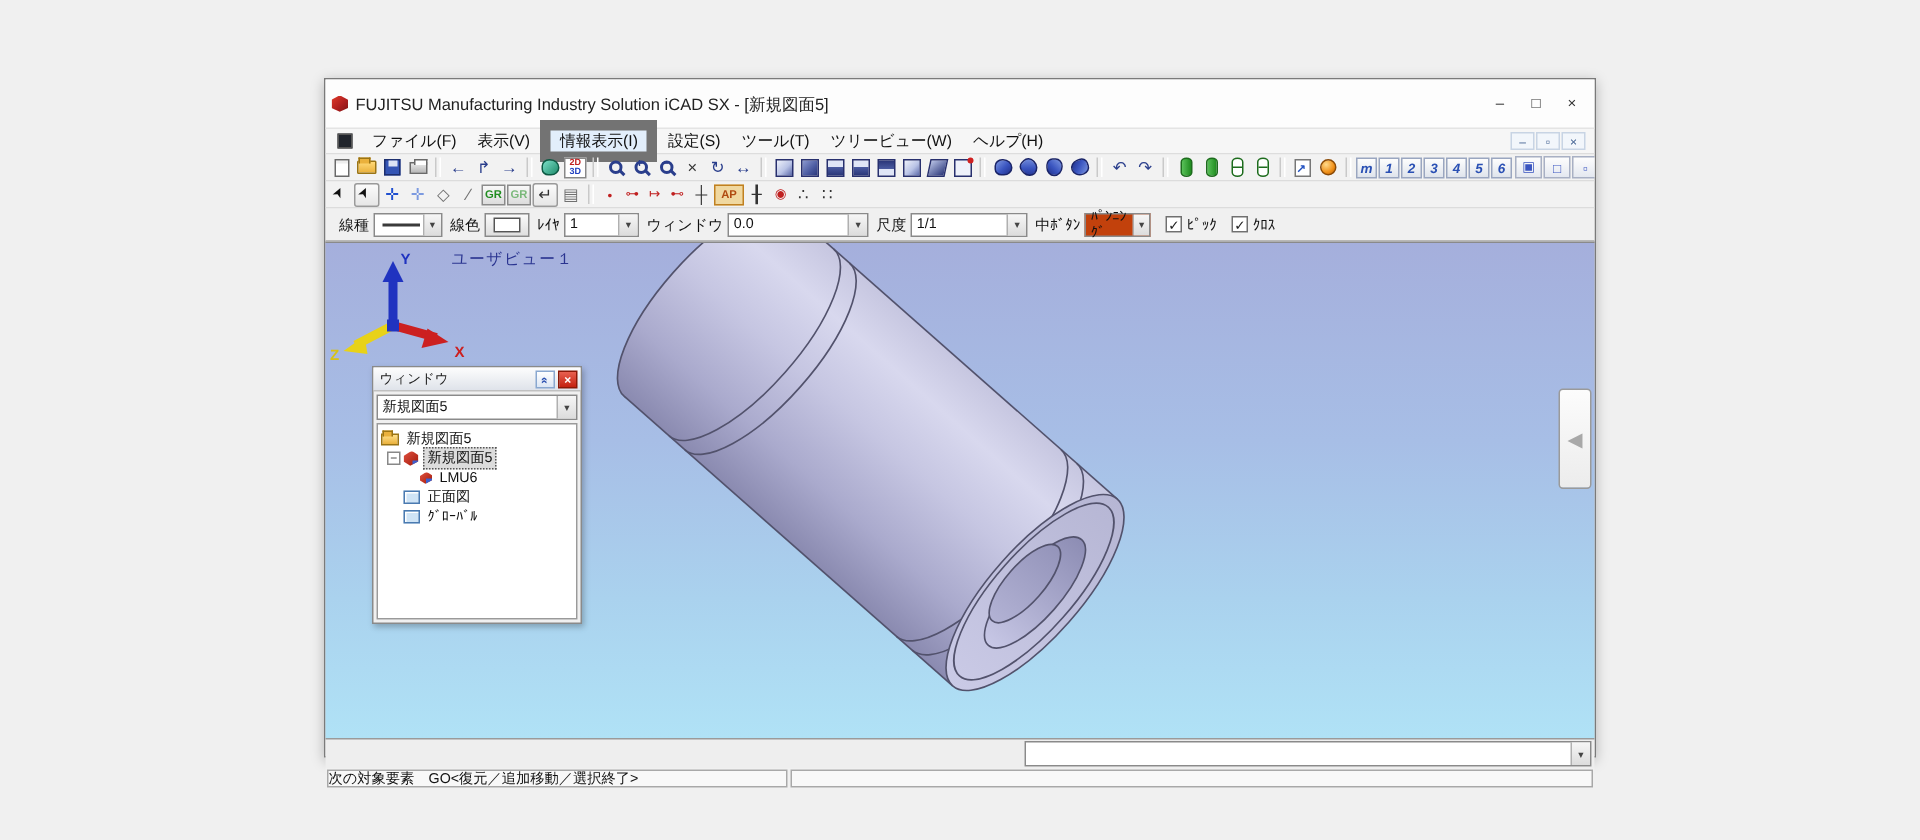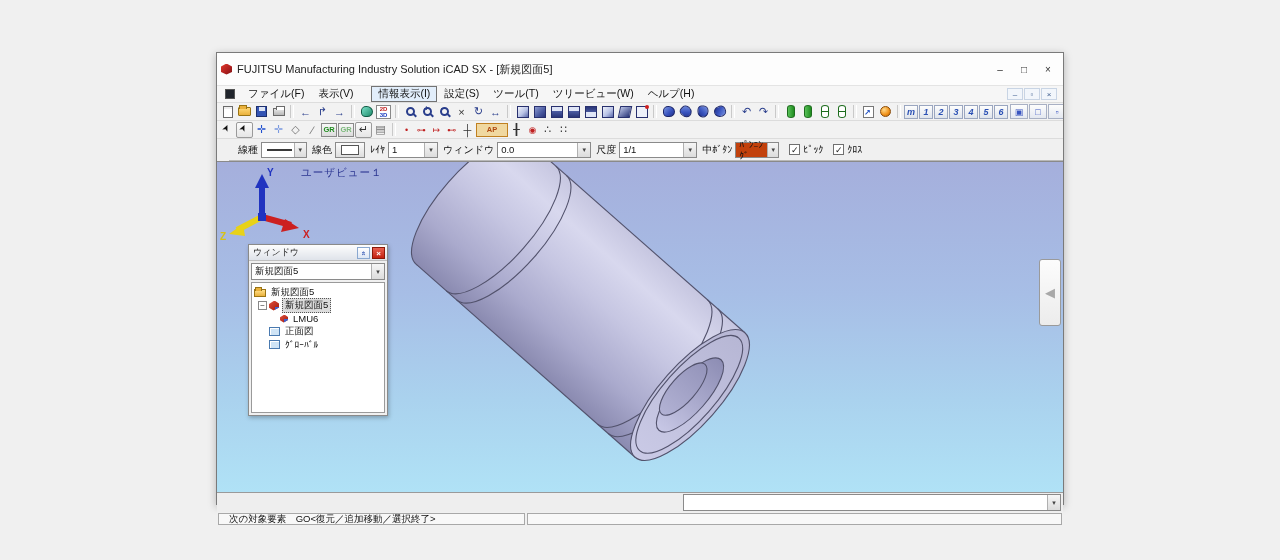--- a/index.html
+++ b/index.html
@@ -14,21 +14,21 @@
   .app-logo{ width:11px; height:11px; margin-right:5px; flex:0 0 auto;
     background:linear-gradient(135deg,#e03a2a 0%,#b01f1f 55%,#7d1414 100%); clip-path:polygon(50% 0,100% 28%,100% 78%,50% 100%,0 78%,0 28%);}
   .title-text{ font-size:11px; color:#222; white-space:nowrap; overflow:hidden;}
   .win-controls{ margin-left:auto; display:flex; gap:2px;}
   .win-btn{ width:22px; height:15px; font-size:10px; line-height:15px; text-align:center; color:#333; cursor:default;}
 
   
   .menubar{ height:17px; background:#f6f6f6; display:flex; align-items:center; padding:0 6px; border-bottom:1px solid #ddd; font-size:10.5px;}
   .mdi-icon{ width:10px; height:10px; background:#20242c; border:1px solid #555; margin:0 6px 0 2px;}
   .menu-item{ padding:1px 7px; color:#111; white-space:nowrap;}
-  .menu-item.active{ background:#e2eefb; border:1px solid #737373; padding:0 6px;margin-left:11px;}
+  .menu-item.active{ background:#e2eefb; border:7px solid #737373; padding:0 6px;}
   .mdi-controls{ margin-left:auto; display:flex; gap:1px;}
   .mdi-btn{ width:16px; height:12px; font-size:8px; line-height:12px; text-align:center; color:#3a5a8c; border:1px solid #c8d4e4; background:#f2f6fb;}
 
   
   .toolbar{ height:18px; background:#f2f2f2; display:flex; align-items:center; padding:0 2px; border-bottom:1px solid #dcdcdc; overflow:hidden;}
   .tsep{ width:4px; height:13px; border-left:1px solid #c9c9c9; border-right:1px solid #ffffff; margin:0 3px; flex:0 0 auto;}
   .tbtn{ width:17px; height:16px; display:flex; align-items:center; justify-content:center; flex:0 0 auto;
     font-size:11px; color:#2a3e8c; border:1px solid transparent; border-radius:2px;}
   .tbtn.small{ width:15px; } .glyph-dark{ color:#333; } .glyph-gray{ color:#707070; }
 
@@ -66,29 +66,29 @@
   .mbtn{ min-width:14px; height:14px; padding:0 2px; margin-right:1px; background:linear-gradient(#fdfdfd,#dfe4ec); border:1px solid #9aa6c0;
     font-size:9px; font-style:italic; font-weight:bold; color:#2a50b4; display:flex; align-items:center; justify-content:center; flex:0 0 auto;}
   .winbtn{ width:18px; height:15px; background:linear-gradient(#fdfdfd,#e4e8f0); border:1px solid #a8b0c4; display:flex; align-items:center; justify-content:center; font-size:9px; color:#3a55c0; margin-left:1px; flex:0 0 auto;}
   .tb1-right{ margin-left:auto; display:flex; align-items:center; padding-right:2px;}
 
   .toggle2d3d{ width:15px; height:14px; border:1px solid #888; background:#fff; font-size:6px; font-weight:bold; line-height:6px; text-align:center; display:flex; flex-direction:column; justify-content:center;}
   .toggle2d3d .t2d{ color:#c02020;} .toggle2d3d .t3d{ color:#2040c0;}
 
   .grbtn{ width:16px; height:14px; border:1px solid #8a8a8a; background:linear-gradient(#f8f8f8,#dcdcdc); font-size:7.5px; font-weight:bold; color:#1f8c1f; display:flex; align-items:center; justify-content:center; flex:0 0 auto; margin-right:1px;}
   .grbtn.outline{ color:#7ab87a;}
-  .apbtn{ width:32px; height:14px; border:1px solid #c08020; background:#f0d8a0; font-size:7.5px; font-weight:bold; color:#b04a10; display:flex; align-items:center; justify-content:center; flex:0 0 auto;}
+  .apbtn{ width:20px; height:14px; border:1px solid #c08020; background:#f0d8a0; font-size:7.5px; font-weight:bold; color:#b04a10; display:flex; align-items:center; justify-content:center; flex:0 0 auto;}
   .boxed{ border:1px solid #9a9a9a; background:linear-gradient(#fbfbfb,#e6e6e6);}
   .crossblue{ color:#2050d0; font-weight:bold;}
   .reddot{ color:#c02020; font-size:9px;}
   .selcursor{ position:relative; width:13px; height:13px;}
   .selcursor::before{ content:"➤"; position:absolute; transform:rotate(-65deg); left:1px; top:0; font-size:9px; color:#111;}
 
   
-  .propbar{ height:22px; background:#f0f0f0; border-bottom:1px solid #b8b8b8; display:flex; align-items:center; padding:0 4px; font-size:10px; color:#111;margin-left:12px;}
+  .propbar{ height:22px; background:#f0f0f0; border-bottom:1px solid #b8b8b8; display:flex; align-items:center; padding:0 4px; font-size:10px; color:#111;}
   .plabel{ margin:0 3px 0 5px; white-space:nowrap;}
   .combo{ height:16px; background:#fff; border:1px solid #8a8a8a; display:flex; align-items:center; font-size:9.5px; color:#111; position:relative; padding-left:3px;}
   .combo .arr{ margin-left:auto; width:13px; height:100%; background:linear-gradient(#f6f6f6,#dcdcdc); border-left:1px solid #b0b0b0; font-size:7px; color:#444; display:flex; align-items:center; justify-content:center;}
   .linesample{ width:26px; height:0; border-top:2px solid #3a3a3a; margin:0 2px;}
   .swatchbtn{ width:30px; height:16px; background:linear-gradient(#fbfbfb,#dedede); border:1px solid #8a8a8a; display:flex; align-items:center; justify-content:center;}
   .swatch{ width:18px; height:10px; background:#fff; border:1px solid #555;}
   .chk{ display:flex; align-items:center; margin-left:10px; white-space:nowrap;}
   .chkbox{ width:11px; height:11px; background:#fff; border:1px solid #707070; font-size:9px; line-height:10px; text-align:center; color:#222; margin-right:3px;}
 
   
@@ -120,21 +120,21 @@
   .ti-model{ width:10px; height:10px; background:linear-gradient(135deg,#e05040,#a01808); clip-path:polygon(0 35%,55% 0,100% 30%,100% 70%,45% 100%,0 72%); position:relative;}
   .ti-model::after{ content:""; position:absolute; right:0; bottom:0; width:4px; height:4px; background:#3a60d0;}
   .ti-view{ width:11px; height:9px; background:#cfe4f6; border:1px solid #4a7ab0; box-shadow:inset 1px 1px 0 #fff;}
   .tlabel{ padding:0 2px;}
   .tlabel.selected{ background:#dcdcdc; border:1px dotted #555;}
 
   
   .cmdstrip{ height:20px; background:#eeeeee; border-top:1px solid #9a9a9a; position:relative;}
   .cmd-combo{ position:absolute; left:466px; top:1px; width:378px; height:17px;}
   .statusbar{ height:14px; background:#f0f0f0; display:flex; align-items:center; padding:0 1px; gap:2px;}
-  .sfield{ height:12px; border:1px solid #a8a8a8; background:#f8f8f8; font-size:9.5px; color:#111; display:flex; align-items:center; padding:0 10px; white-space:nowrap; overflow:hidden;}
+  .sfield{ height:12px; border:1px solid #a8a8a8; background:#f8f8f8; font-size:9.5px; color:#111; display:flex; align-items:center; padding:0 0; white-space:nowrap; overflow:hidden;}
   .sfield.f1{ width:307px;}
   .sfield.f2{ flex:1;}
 </style>
 </head>
 <body>
 
 <div class="app-window">
 
   <div class="titlebar">
     <span class="app-logo"></span>

